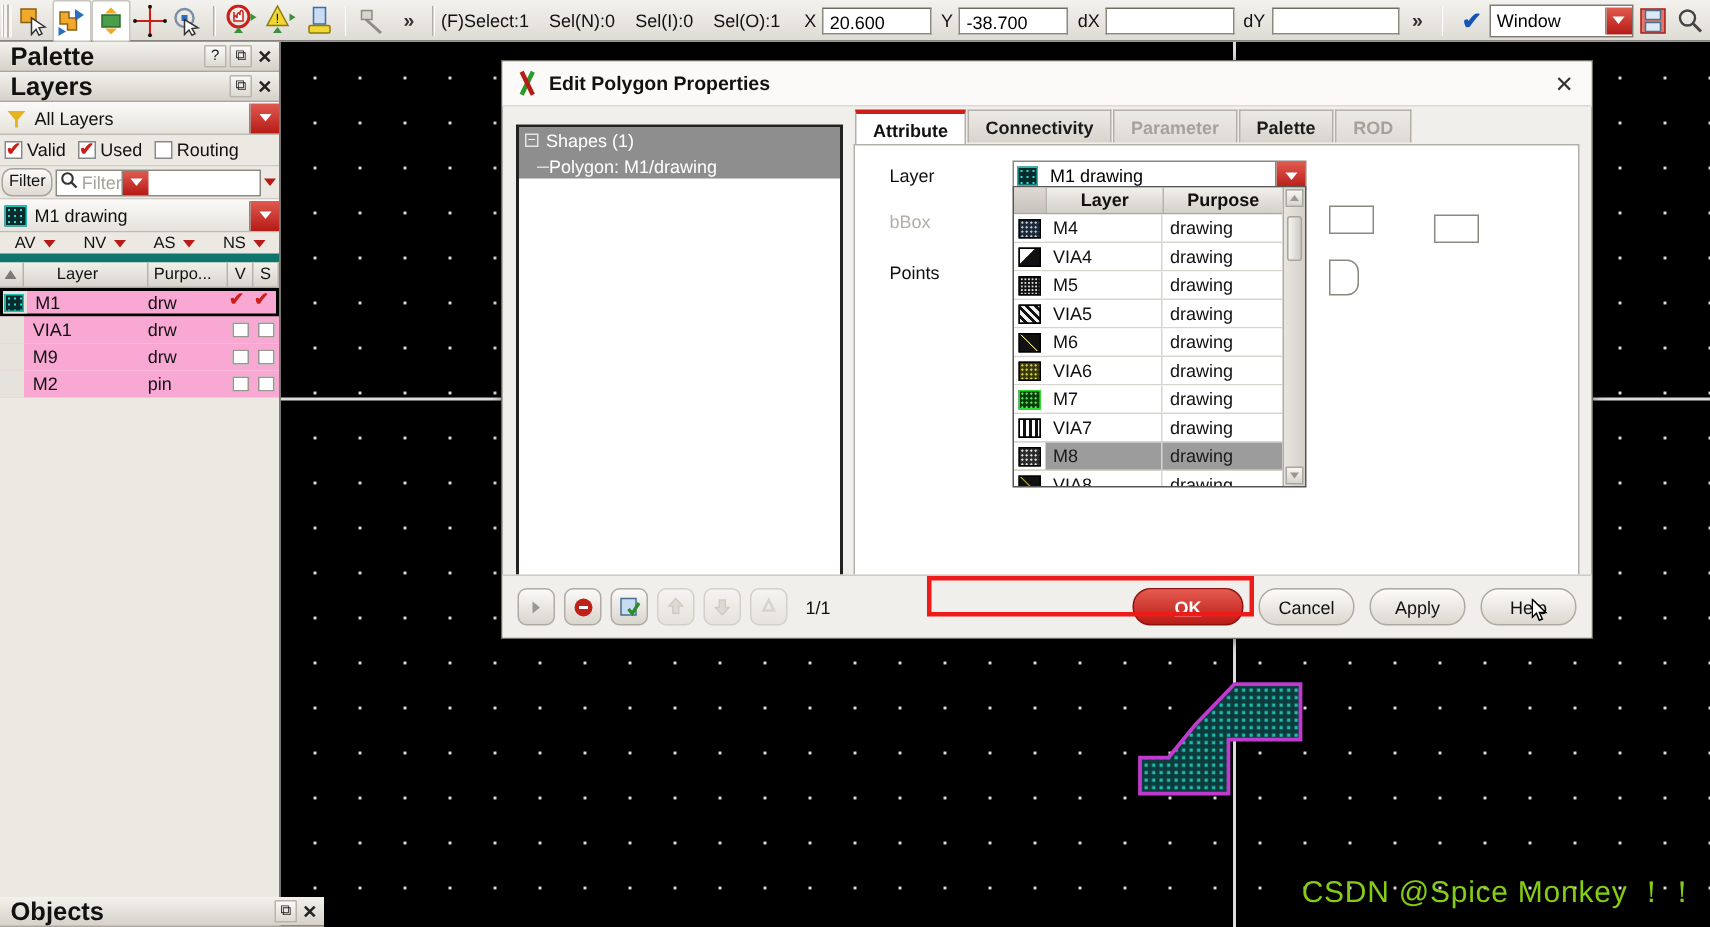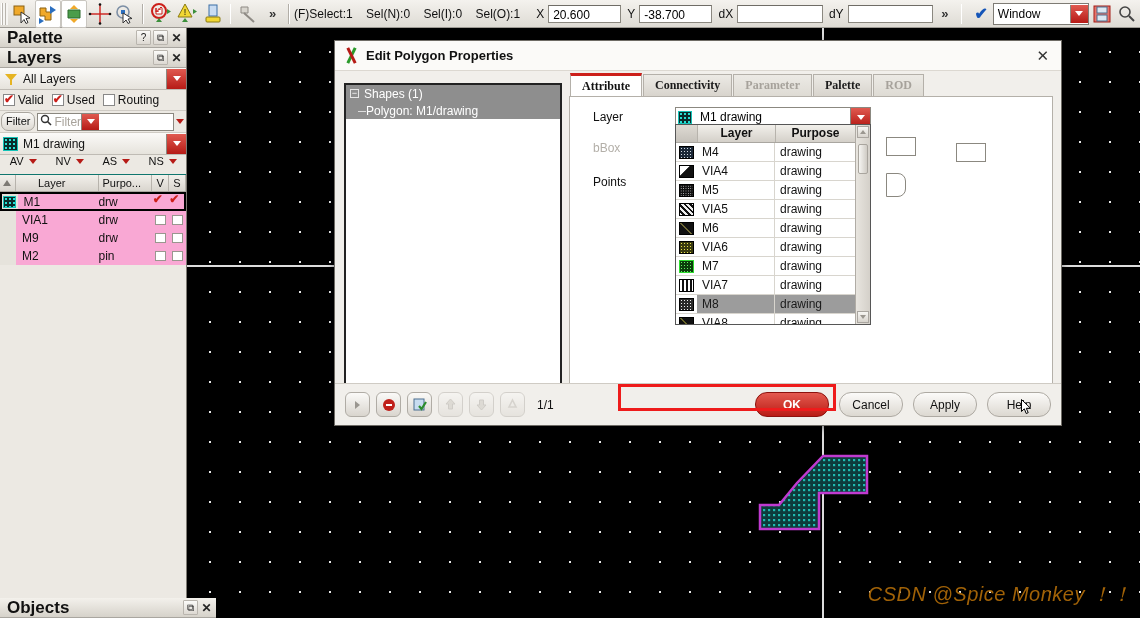--- a/index.html
+++ b/index.html
@@ -109,22 +109,22 @@
   .smalldrop{width:12px;height:18px;display:flex;align-items:center;justify-content:center;}
   .smalldrop:after{content:"";border-left:4px solid transparent;border-right:4px solid transparent;border-top:5px solid #b61b16;}
   .row-current{
     height:22px;display:flex;align-items:center;
     background:linear-gradient(#fbfaf8,#e6e3dc);border-bottom:1px solid #bfbbb4;padding-left:3px;box-sizing:border-box;
   }
   .swatch{width:15px;height:14px;margin-right:5px;box-sizing:border-box;}
   .sw-m1{background:#0a2b2b;border:1px solid #15c3b8;
     background-image:radial-gradient(#24e0d4 28%,transparent 30%);background-size:4px 4px;}
   .row-avnv{
-    height:20px;display:flex;align-items:flex-start;background:#ece9e3;
-    border-bottom:1px solid #0f766e;box-sizing:border-box;
+    height:20px;display:flex;align-items:center;background:#ece9e3;
+    border-bottom:6px solid #0f766e;box-sizing:border-box;
   }
   .avcell{flex:1;display:flex;align-items:center;justify-content:center;gap:5px;font-size:11px;color:#111;}
   .avcell i{display:block;border-left:4px solid transparent;border-right:4px solid transparent;border-top:5px solid #b61b16;}
   .lhead{
     height:17px;display:flex;align-items:center;
     background:linear-gradient(#f2f0eb,#d9d5ce);border-bottom:1px solid #aaa69f;
     font-size:11px;color:#111;box-sizing:border-box;
   }
   .lhead div{border-right:1px solid #b7b3ac;height:100%;display:flex;align-items:center;justify-content:center;box-sizing:border-box;}
   .lh-ic{width:16px;}
@@ -154,23 +154,22 @@
   .dots{
     position:absolute;inset:0;
     background-image:radial-gradient(#e8e8e8 0.9px, transparent 1.1px);
     background-size:30px 30px;
     background-position:8px 9px;
   }
   .axis-h{position:absolute;left:0;top:237px;width:953px;height:2px;background:#dcdcdc;}
   .axis-v{position:absolute;left:635px;top:0;width:2px;height:590px;background:#dcdcdc;}
   .watermark{
     position:absolute;right:8px;bottom:10px;
-    font-size:20px;color:#a16207;letter-spacing:.5px;
+    font-size:20px;color:#84cc16;letter-spacing:.5px;
     font-family:"Liberation Sans", sans-serif;
-    font-style:italic;
   }
 
   
   .dialog{
     position:absolute;left:334px;top:40px;width:728px;height:386px;
     background:#f1efeb;border:1px solid #6e6b65;
     box-shadow:0 2px 7px rgba(0,0,0,.45);
     box-sizing:border-box;
   }
   .dlg-title{
@@ -194,21 +193,21 @@
   }
   .tgl{
     width:9px;height:9px;border:1px solid #e5e5e5;margin-right:5px;
     display:flex;align-items:center;justify-content:center;font-size:9px;line-height:7px;color:#fff;box-sizing:border-box;
   }
   .tree-child{padding-left:20px;position:relative;}
   .tree-child:before{content:"";position:absolute;left:12px;top:9px;width:8px;height:1px;background:#ddd;}
   .rightpane{
     position:absolute;left:234px;top:2px;width:484px;height:330px;
   }
-  .tabs{display:flex;align-items:center;height:24px;padding-left:1px;font-family:Liberation Serif, serif;}
+  .tabs{display:flex;align-items:flex-start;height:24px;padding-left:1px;}
   .tab{
     height:22px;padding:0 11px;display:flex;align-items:center;
     font-size:12px;font-weight:bold;color:#1b1b1b;
     background:linear-gradient(#eceae5,#d8d4cd);
     border:1px solid #b4b0a9;border-bottom:none;margin-right:1px;box-sizing:border-box;
   }
   .tab.active{
     background:#fff;height:24px;color:#111;border-bottom:none;
     border-top:3px solid #cc1f1a;
   }

